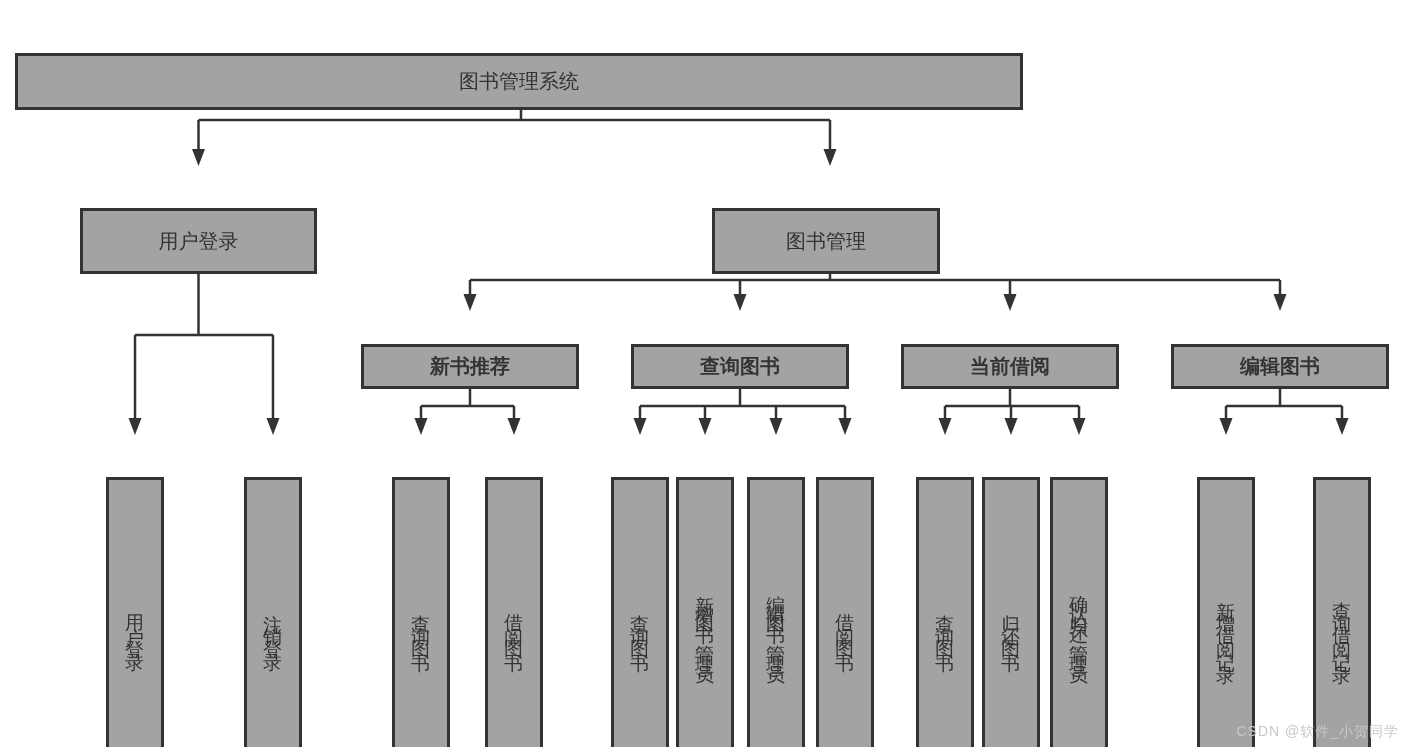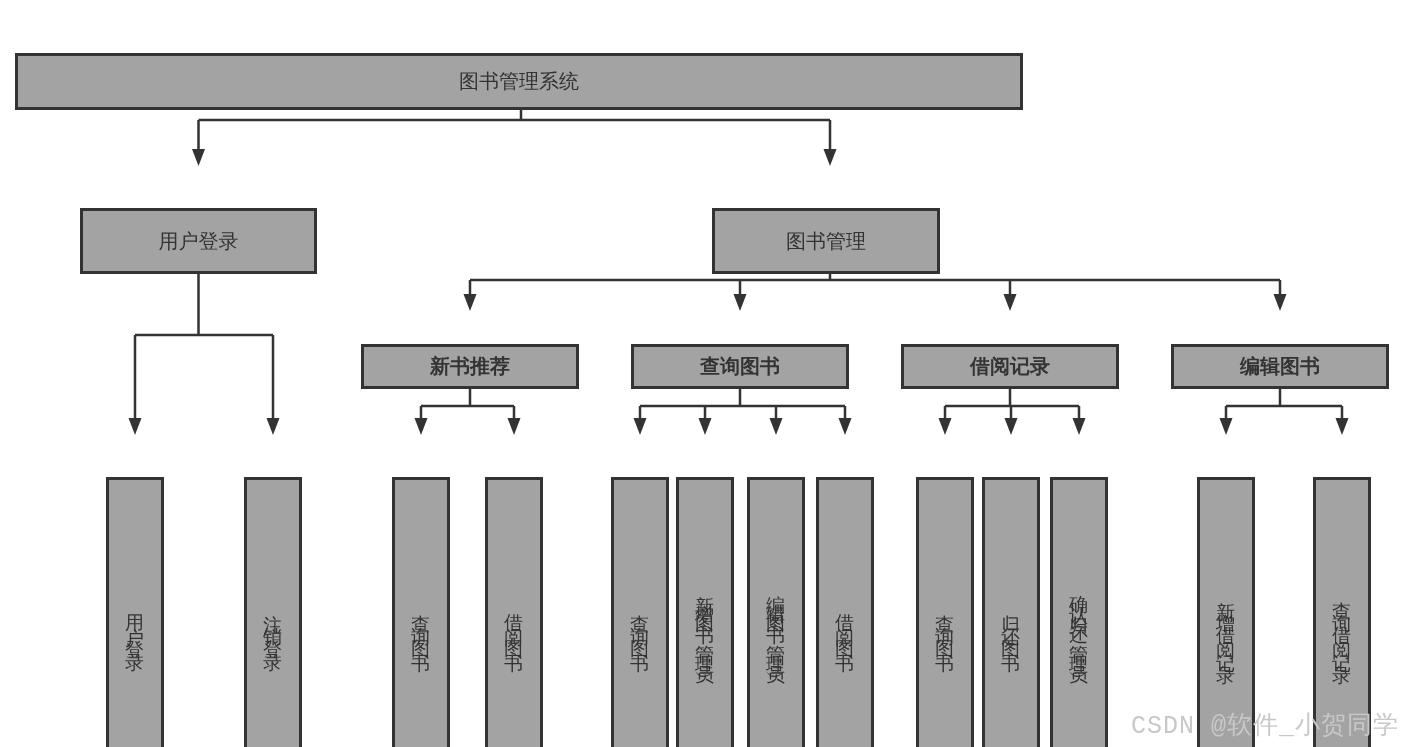--- a/index.html
+++ b/index.html
@@ -18,21 +18,21 @@
   .l1{top:168px;height:66px;}
   .l2{top:304px;height:45px;font-weight:bold;}
   .leaf{top:437px;height:296px;width:58px;}
   .vtext{
     writing-mode:vertical-rl;text-orientation:mixed;
     font-size:19px;line-height:1;letter-spacing:13px;white-space:nowrap;
   }
   .vtext.tight{letter-spacing:10px;}
   .watermark{
     position:absolute;right:6px;bottom:6px;z-index:3;
-    font-size:25px;color:#c8c8c8;letter-spacing:1px;font-family:Liberation Mono, monospace;
+    font-size:14px;color:#c8c8c8;letter-spacing:1px;
   }
 </style>
 </head>
 <body>
 
 <div class="canvas">
 
   <svg class="wires" viewBox="0 0 1405 747">
 
     <g>
@@ -94,21 +94,21 @@
     <span>图书管理</span>
   </div>
 
   <div class="box l2" style="left:361px;width:218px">
     <span>新书推荐</span>
   </div>
   <div class="box l2" style="left:631px;width:218px">
     <span>查询图书</span>
   </div>
   <div class="box l2" style="left:901px;width:218px">
-    <span>借阅记录</span>
+    <span>当前借阅</span>
   </div>
   <div class="box l2" style="left:1171px;width:218px">
     <span>编辑图书</span>
   </div>
 
   <div class="box leaf" style="left:106px">
     <span class="vtext">用户登录</span>
   </div>
   <div class="box leaf" style="left:244px">
     <span class="vtext">注销登录</span>

